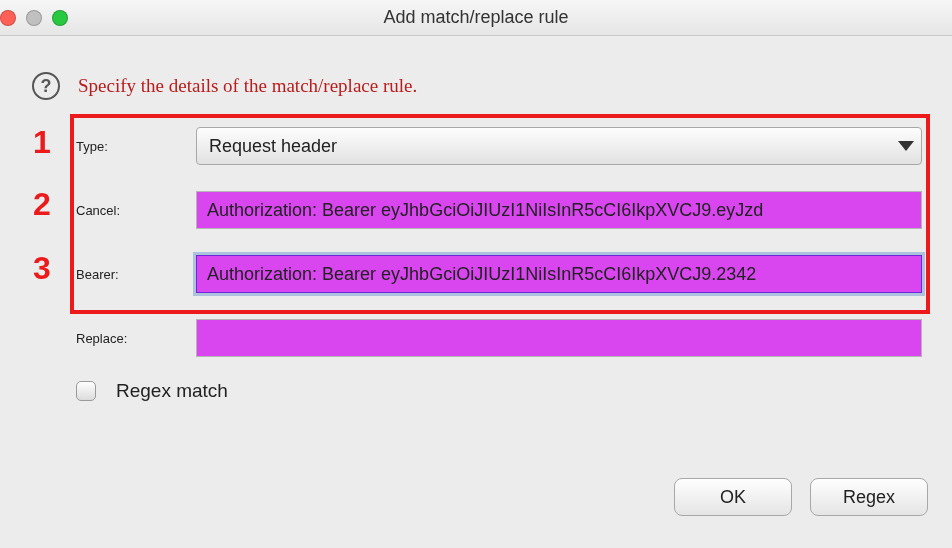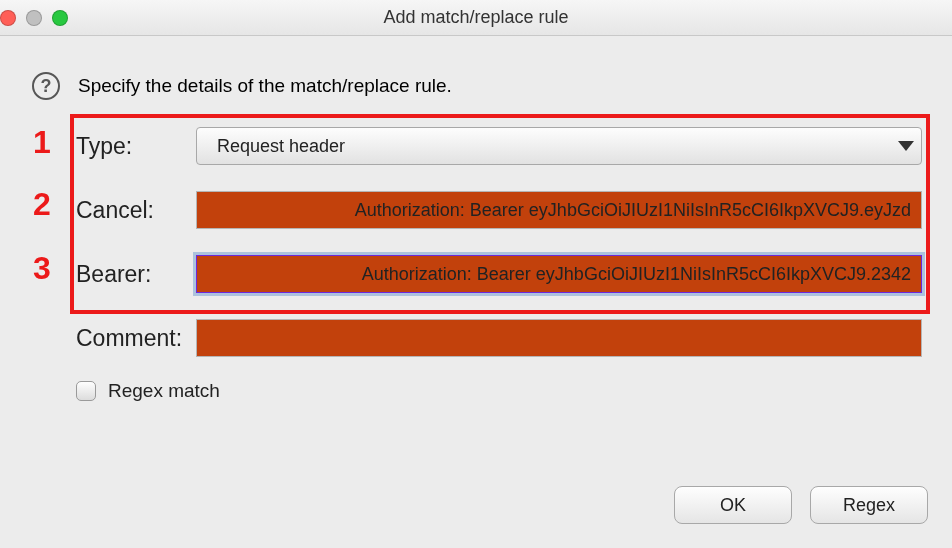--- a/index.html
+++ b/index.html
@@ -57,21 +57,22 @@
       align-items: center;
       justify-content: center;
       font-weight: bold;
       font-size: 18px;
       color: #565656;
       flex: none;
       margin-left: 2px;
     }
     .instruction-text {
       font-size: 19px;
-      color: #000000;
+      color: #b91c1c;
+      font-family: Liberation Serif, serif;
     }
     .form-area {
       position: relative;
       margin-left: 46px;
     }
     .highlight-box {
       position: absolute;
       left: -6px;
       top: -10px;
       right: -8px;
@@ -91,61 +92,60 @@
       text-align: center;
     }
     .form-row {
       display: flex;
       align-items: center;
       height: 44px;
       margin-bottom: 20px;
     }
     .form-label {
       width: 120px;
-      font-size: 23px;
+      font-size: 13px;
       color: #222;
       text-align: left;
     }
     .select-wrap {
       flex: 1;
       position: relative;
     }
     .select {
       width: 100%;
       height: 38px;
       border-radius: 4px;
       border: 1px solid #a8a8a8;
       background: linear-gradient(#fdfdfd, #e2e2e2);
       font-size: 18px;
-      padding: 0 20px;
+      padding: 0 12px;
       display: flex;
       align-items: center;
       color: #222;
     }
     .select-arrow {
       position: absolute;
       right: 8px;
       top: 50%;
       transform: translateY(-50%);
       width: 0; height: 0;
       border-left: 8px solid transparent;
       border-right: 8px solid transparent;
       border-top: 10px solid #333;
     }
     .textinput {
       flex: 1;
       height: 38px;
       border: 1px solid #b5b5b5;
-      background: #c2410c;
+      background: #d946ef;
       font-size: 18px;
       padding: 0 10px;
       color: #222;
       font-family: inherit;
       outline: none;
-      text-align: right;
     }
     .textinput.focused {
       border: 1px solid #6d28d9;
       box-shadow: 0 0 0 3px rgba(120,160,210,0.55);
     }
     .checkbox-row {
       display: flex;
       align-items: center;
       gap: 12px;
       margin-top: 6px;
@@ -153,25 +153,26 @@
     .checkbox {
       width: 20px;
       height: 20px;
       border-radius: 5px;
       background: linear-gradient(#fefefe, #dcdcdc);
       border: 1px solid #9a9a9a;
     }
     .checkbox-label {
       font-size: 19px;
       color: #222;
+      margin-left: 8px;
     }
     .button-row {
       position: absolute;
       right: 24px;
-      bottom: 24px;
+      bottom: 32px;
       display: flex;
       gap: 18px;
       justify-content: flex-end;
     }
     .btn {
       width: 118px;
       height: 38px;
       border-radius: 8px;
       border: 1px solid #a8a8a8;
       background: linear-gradient(#fefefe, #e5e5e5);
@@ -219,21 +220,21 @@
       <div class="form-label">Cancel:</div>
       <input class="textinput" type="text" value="Authorization: Bearer eyJhbGciOiJIUzI1NiIsInR5cCI6IkpXVCJ9.eyJzd" style="">
     </div>
 
     <div class="form-row">
       <div class="form-label">Bearer:</div>
       <input class="textinput focused" type="text" value="Authorization: Bearer eyJhbGciOiJIUzI1NiIsInR5cCI6IkpXVCJ9.2342" style="">
     </div>
 
     <div class="form-row">
-      <div class="form-label">Comment:</div>
+      <div class="form-label">Replace:</div>
       <input class="textinput" type="text" value="" style="">
     </div>
 
     <div class="checkbox-row">
       <div class="checkbox"></div>
       <div class="checkbox-label">Regex match</div>
     </div>
   </div>
 </div>
 

